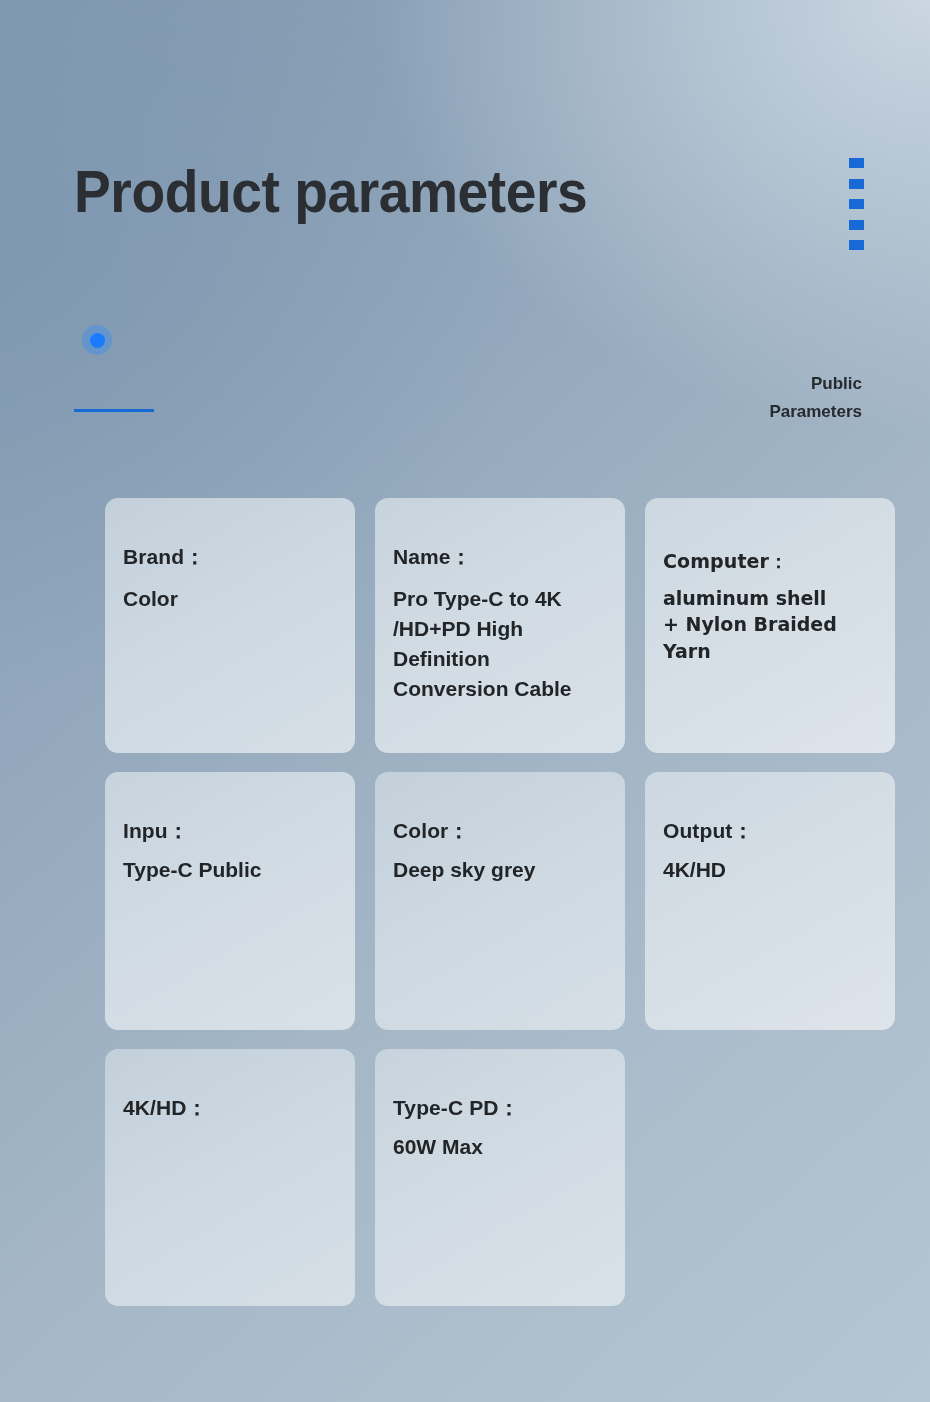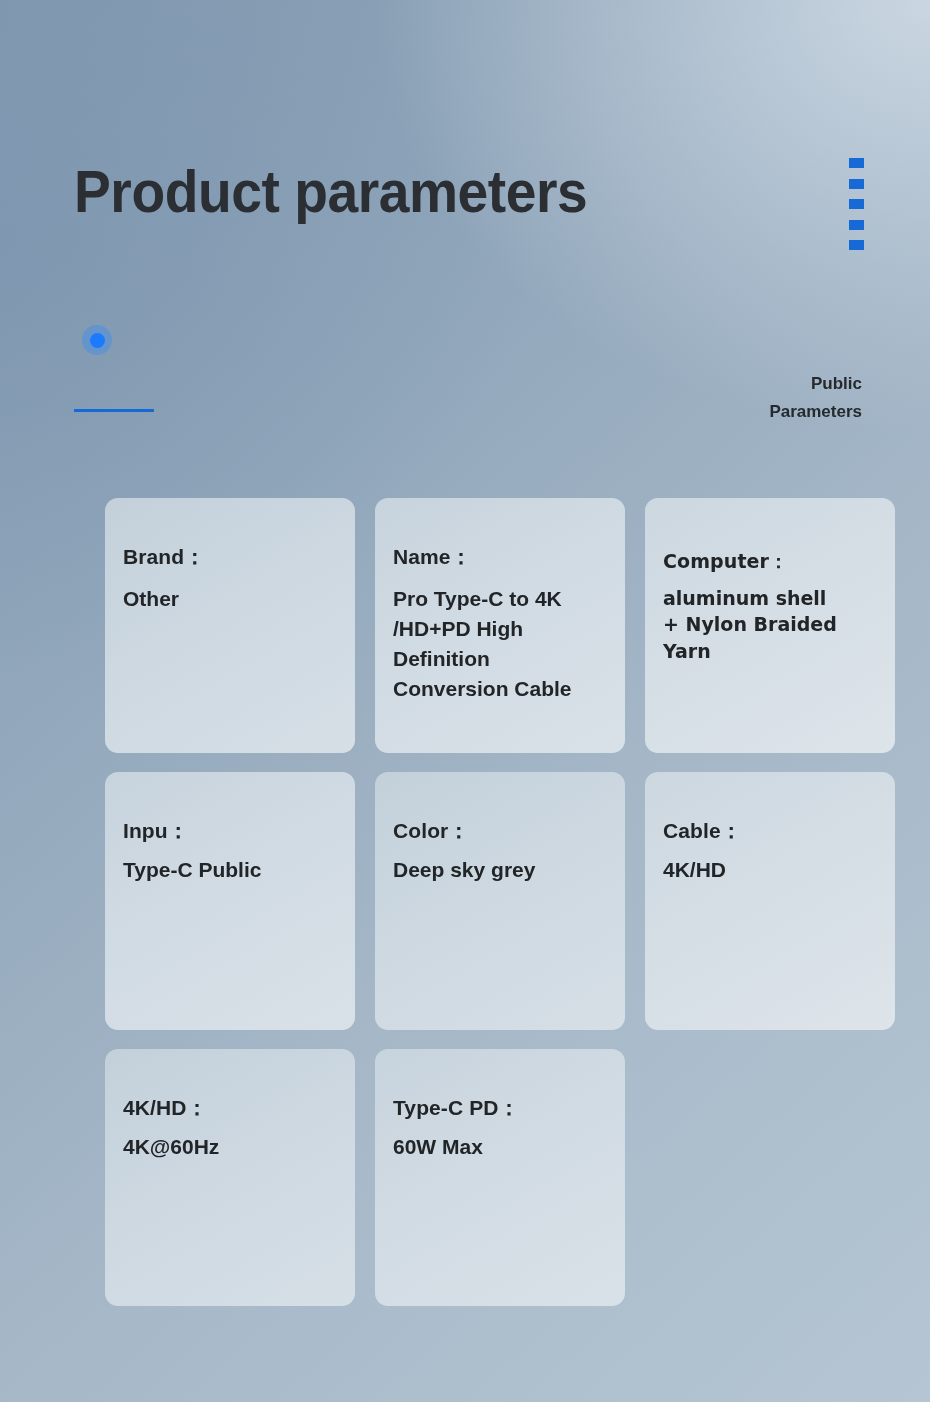--- a/index.html
+++ b/index.html
@@ -192,21 +192,21 @@
 
   <div id="side-label">
     <div>Public</div>
     <div>Parameters</div>
   </div>
 
   <div id="grid">
 
     <div class="card col1">
       <p class="label">Brand：</p>
-      <p class="value">Other</p>
+      <p class="value">Color</p>
     </div>
 
     <div class="card col2">
       <p class="label">Name：</p>
       <p class="value">Pro Type-C to 4K
 /HD+PD High
 Definition
 Conversion Cable</p>
     </div>
 
@@ -221,27 +221,26 @@
       <p class="label">Inpu：</p>
       <p class="value">Type-C Public</p>
     </div>
 
     <div class="card col1 tight">
       <p class="label">Color：</p>
       <p class="value">Deep sky grey</p>
     </div>
 
     <div class="card col3 tight">
-      <p class="label">Cable：</p>
+      <p class="label">Output：</p>
       <p class="value">4K/HD</p>
     </div>
 
     <div class="card col1 tight">
       <p class="label">4K/HD：</p>
-      <p class="value">4K@60Hz</p>
     </div>
 
     <div class="card col2 tight">
       <p class="label">Type-C PD：</p>
       <p class="value">60W Max</p>
     </div>
 
 
   </div>
 </div>

